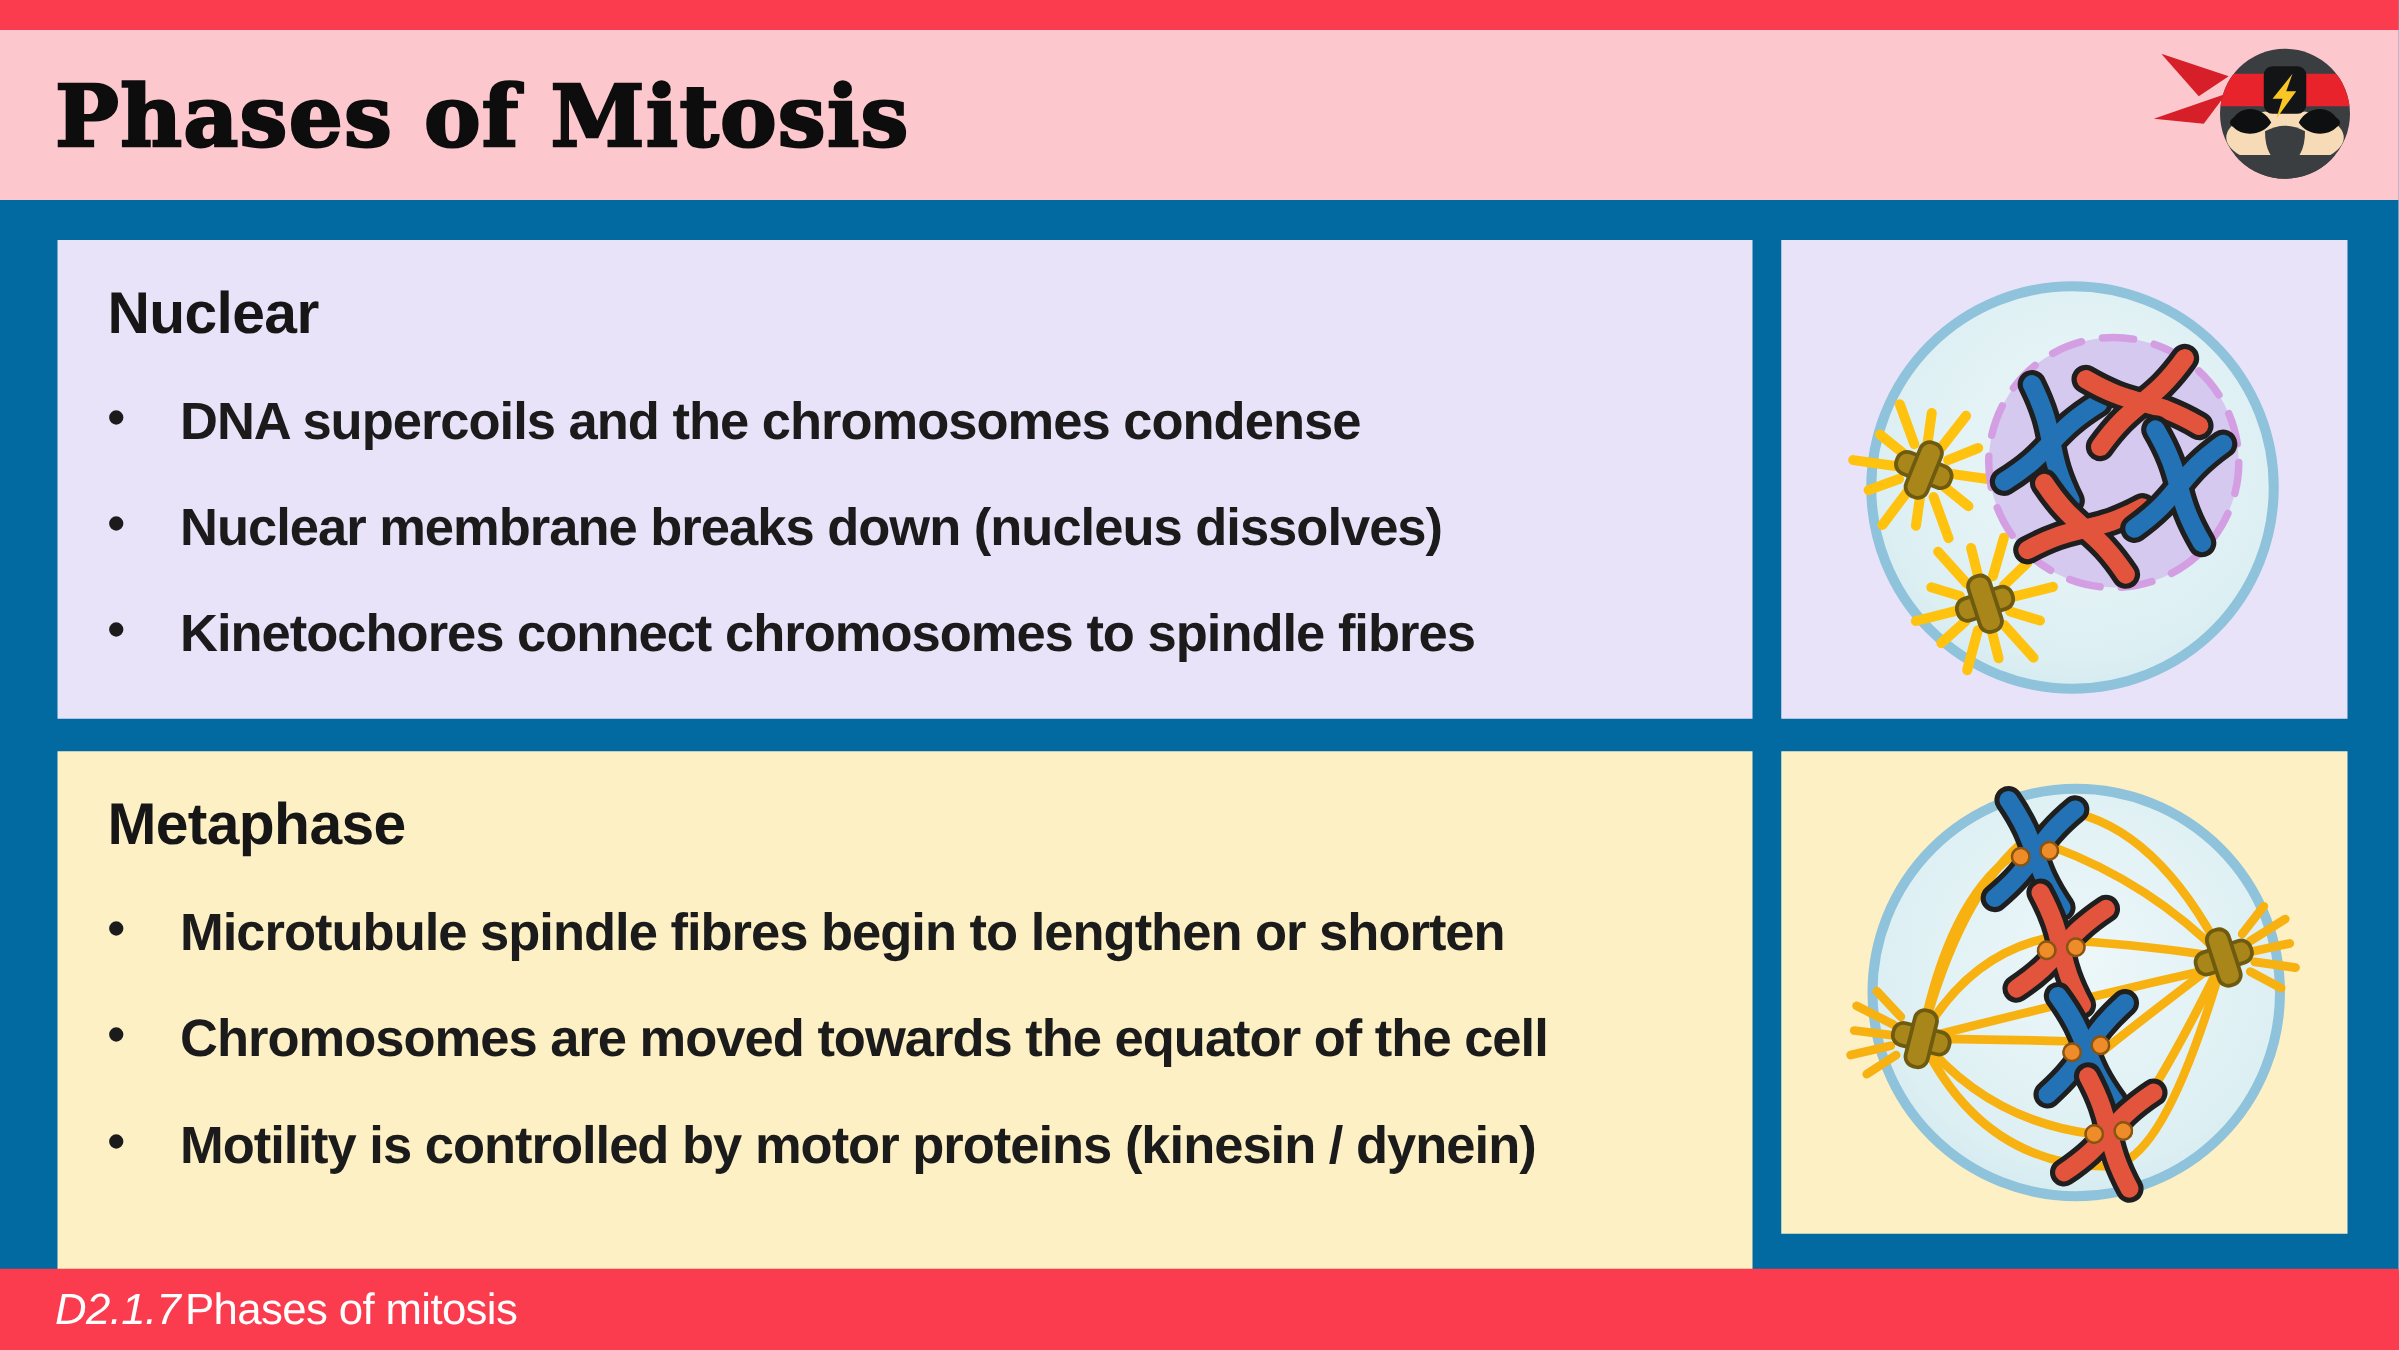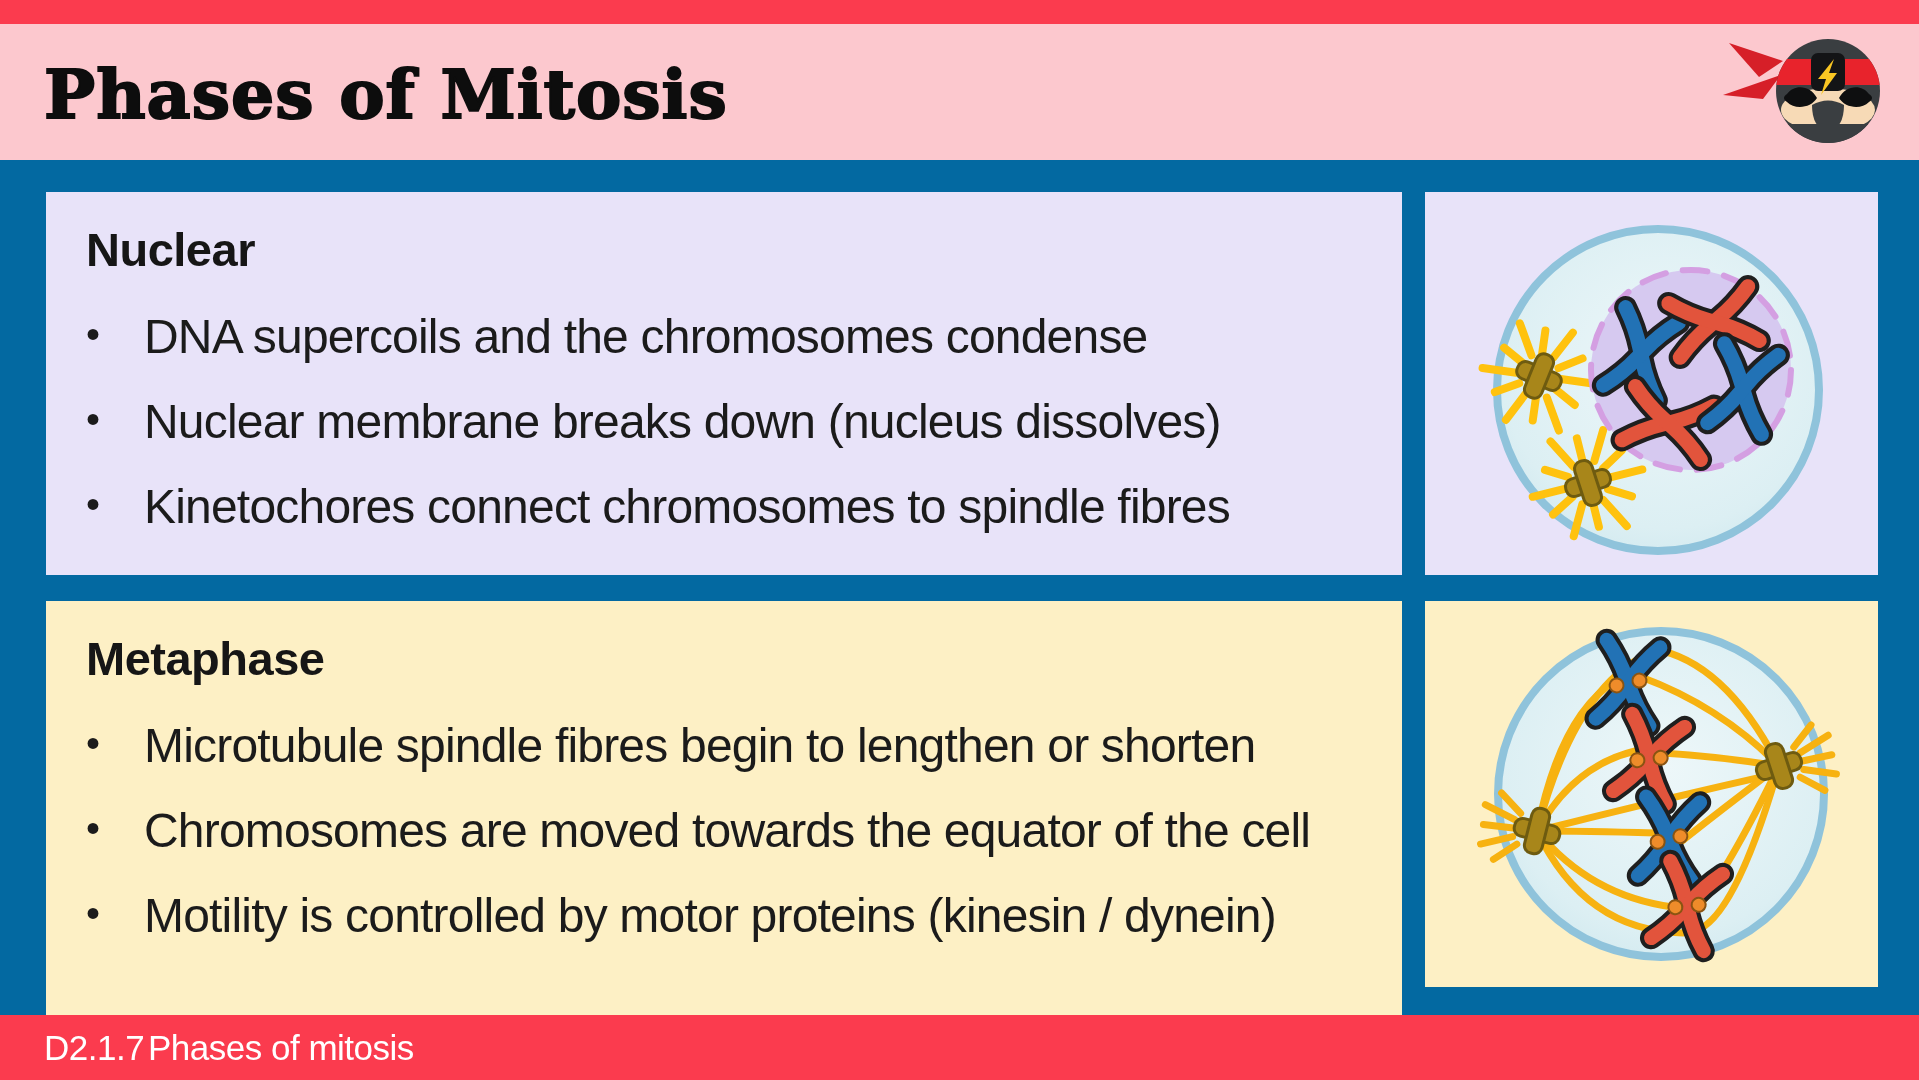--- a/index.html
+++ b/index.html
@@ -64,41 +64,42 @@
     font-size:47px;
     font-weight:700;
     letter-spacing:-0.5px;
     line-height:56px;
     color:#161616;
   }
   .text-card ul{list-style:none;margin-top:35px;}
   .text-card li{
     position:relative;
     padding-left:58px;
-    font-size:48px;
+    font-size:42px;
     letter-spacing:-0.8px;
     line-height:48px;
     margin-bottom:37px;
     white-space:nowrap;
+    font-weight:bold;
   }
   .text-card li::before{
     content:"\2022";
     position:absolute;
     left:0;
     top:-3px;
     font-size:40px;
   }
 
   .footer{
     position:absolute;left:0;bottom:0;width:100%;height:65px;
     background:var(--bar-red);color:var(--footer-text);
     display:flex;align-items:center;padding-left:44px;
     font-size:35px;letter-spacing:-0.5px;
   }
-  .footer .code{min-width:104px;}
+  .footer .code{min-width:104px;font-style:italic;}
   .footer .label{margin-left:0;}
 
   
   .cell-membrane{fill:url(#cellGrad);stroke:var(--cell-membrane);stroke-width:8;}
   .nucleus{fill:var(--nucleus-fill);stroke:var(--nucleus-border);stroke-width:6;stroke-dasharray:25 17;stroke-linecap:round;}
   .chr-out{stroke:var(--chromo-outline);stroke-width:25;fill:none;stroke-linecap:round;}
   .chr-in{stroke:currentColor;stroke-width:16;fill:none;stroke-linecap:round;}
   .ray{stroke:var(--aster-yellow);stroke-width:8;stroke-linecap:round;fill:none;}
   .fibre{stroke:var(--spindle-orange);stroke-width:7;stroke-linecap:round;fill:none;}
   .fibre.gap{stroke-dasharray:110 26;}

